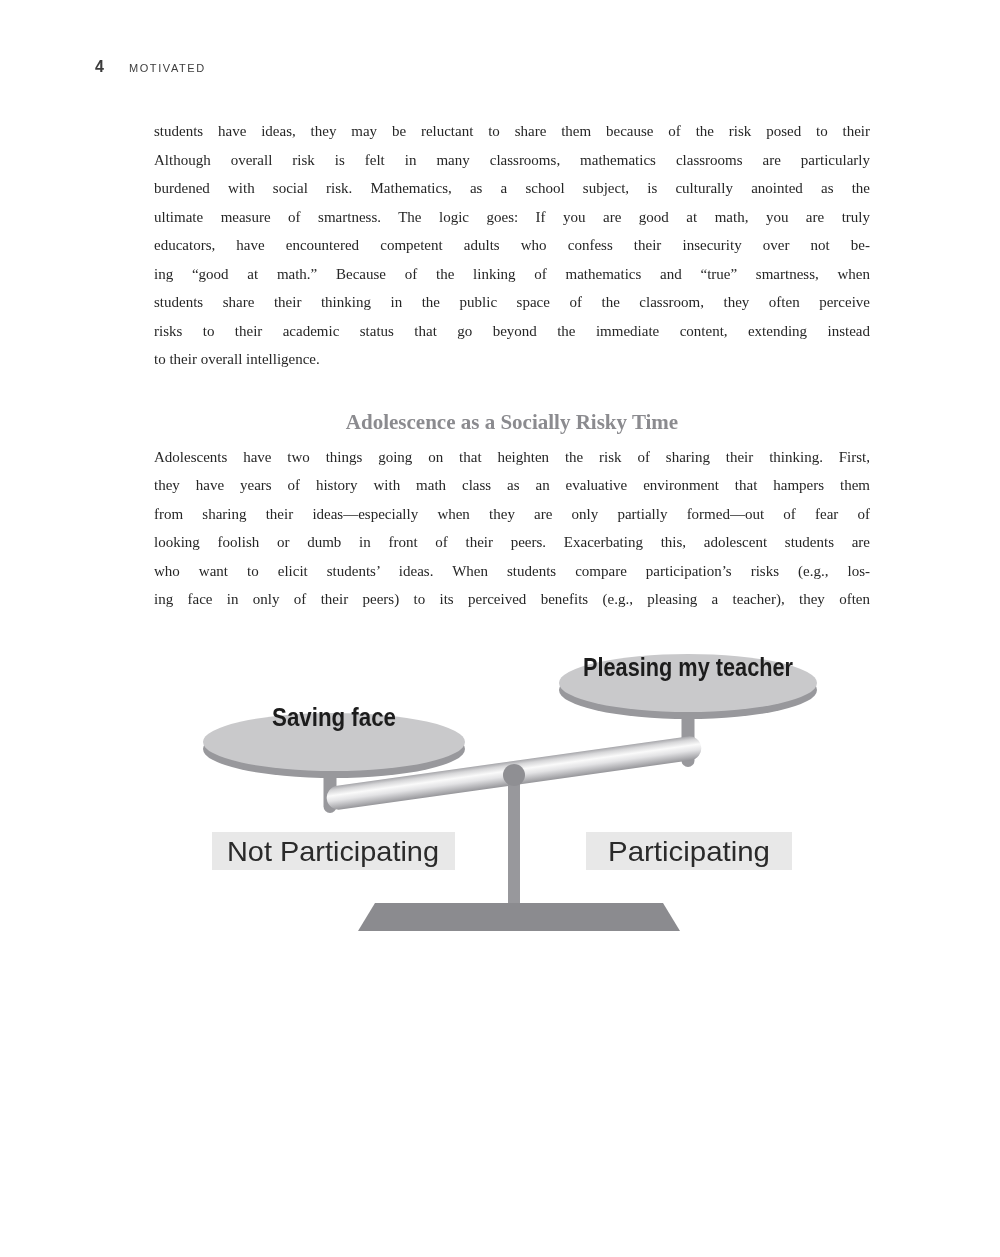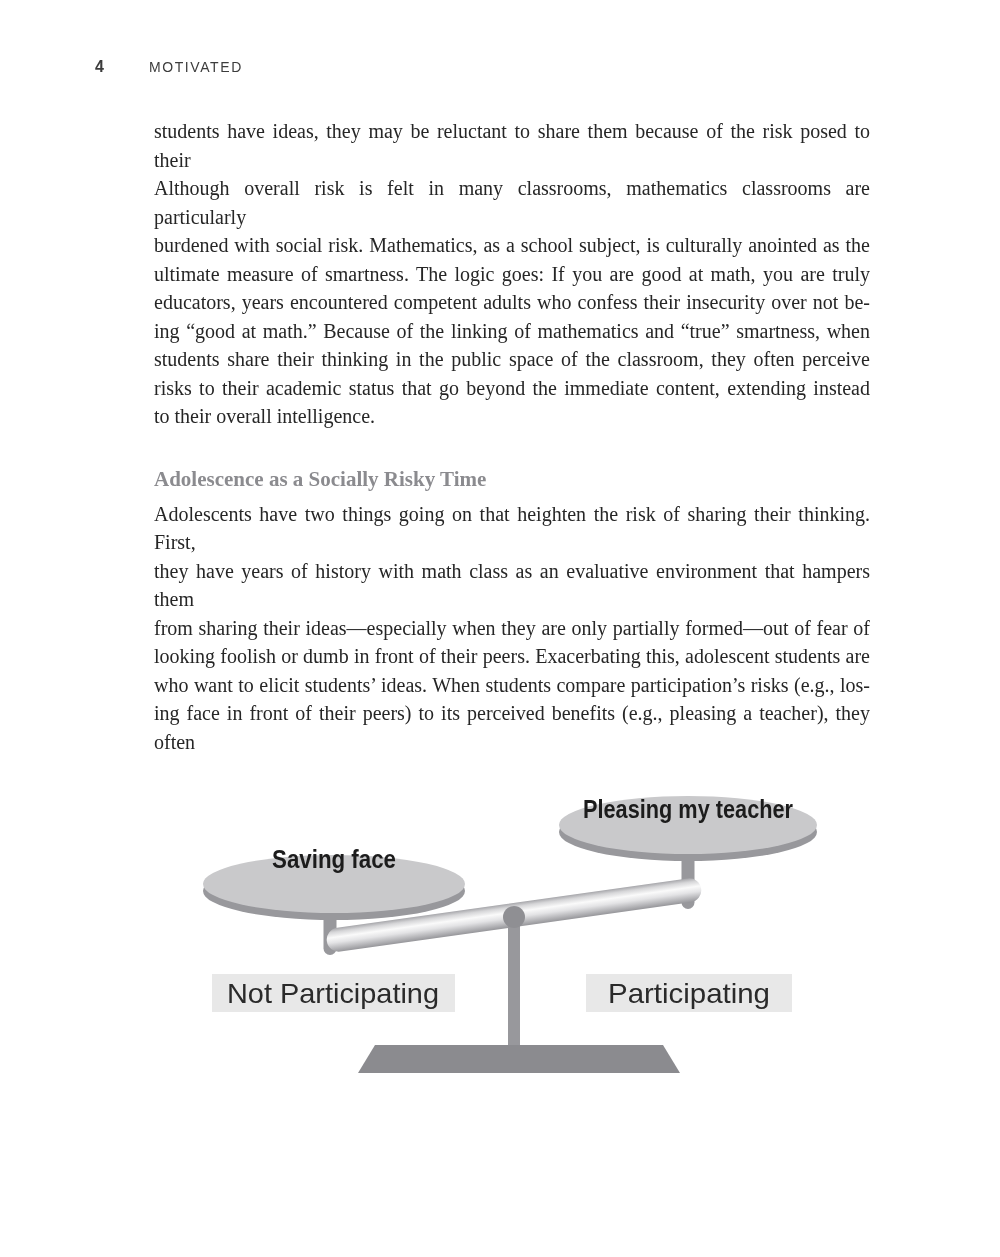--- a/index.html
+++ b/index.html
@@ -11,35 +11,35 @@
     color:#262626;
     overflow:hidden;
   }
   .running-header{
     position:absolute;top:58px;left:95px;
     font-family:"Liberation Sans", sans-serif;
     color:#3c3c3c;
     display:flex;align-items:baseline;
   }
   .page-number{font-size:16px;font-weight:bold;}
-  .running-head-title{font-size:14px;letter-spacing:1.6px;margin-left:45px;}
+  .running-head-title{font-size:11px;letter-spacing:1.6px;margin-left:25px;}
   .content{
     position:absolute;top:117px;left:154px;width:716px;
   }
-  .para{font-size:20px;line-height:28.5px;}
+  .para{font-size:15px;line-height:28.5px;}
   .line{text-align:justify;text-align-last:justify;}
   .line.line-last{text-align-last:left;}
   h2.section-heading{
     font-family:"Liberation Serif", serif;
     font-weight:bold;
     font-size:21px;line-height:26px;
     color:#8b8b8f;
     margin:35px 0 8px 0;
   }
-  h2#heading-2{}
+  h2#heading-2{text-align:center;}
   .figure-wrap{margin:31px 0 0 26px;}
   svg text{font-family:"Liberation Sans", sans-serif;}
   .pan-label{font-weight:bold;font-size:25px;}
   .caption-label{font-weight:normal;font-size:28px;}
 </style>
 </head>
 <body>
 
 <div class="page">
 
@@ -51,35 +51,35 @@
   <div class="content">
 
     <div class="para">
         <div class="line">students have ideas, they may be reluctant to share them because of the risk posed to their</div>
       </div>
 
     <div class="para">
         <div class="line">Although overall risk is felt in many classrooms, mathematics classrooms are particularly</div>
         <div class="line">burdened with social risk. Mathematics, as a school subject, is culturally anointed as the</div>
         <div class="line">ultimate measure of smartness. The logic goes: If you are good at math, you are truly</div>
-        <div class="line">educators, years encountered competent adults who confess their insecurity over not be-</div>
+        <div class="line">educators, have encountered competent adults who confess their insecurity over not be-</div>
         <div class="line">ing “good at math.” Because of the linking of mathematics and “true” smartness, when</div>
         <div class="line">students share their thinking in the public space of the classroom, they often perceive</div>
         <div class="line">risks to their academic status that go beyond the immediate content, extending instead</div>
         <div class="line line-last">to their overall intelligence.</div>
       </div>
 
     <h2 class="section-heading" id="heading-2">Adolescence as a Socially Risky Time</h2>
     <div class="para">
         <div class="line">Adolescents have two things going on that heighten the risk of sharing their thinking. First,</div>
         <div class="line">they have years of history with math class as an evaluative environment that hampers them</div>
         <div class="line">from sharing their ideas—especially when they are only partially formed—out of fear of</div>
         <div class="line">looking foolish or dumb in front of their peers. Exacerbating this, adolescent students are</div>
         <div class="line">who want to elicit students’ ideas. When students compare participation’s risks (e.g., los-</div>
-        <div class="line">ing face in front of their peers) to its perceived benefits (e.g., pleasing a teacher), they often</div>
+        <div class="line">ing face in only of their peers) to its perceived benefits (e.g., pleasing a teacher), they often</div>
       </div>
 
     <div class="figure-wrap">
       <svg width="660" height="300" viewBox="0 0 660 300">
         <defs>
           <linearGradient id="beamGrad" x1="0" y1="0" x2="0" y2="1">
             <stop offset="0" stop-color="#a6a6aa"></stop>
             <stop offset="0.16" stop-color="#d6d6d8"></stop>
             <stop offset="0.38" stop-color="#fafafa"></stop>
             <stop offset="0.60" stop-color="#e3e3e5"></stop>

